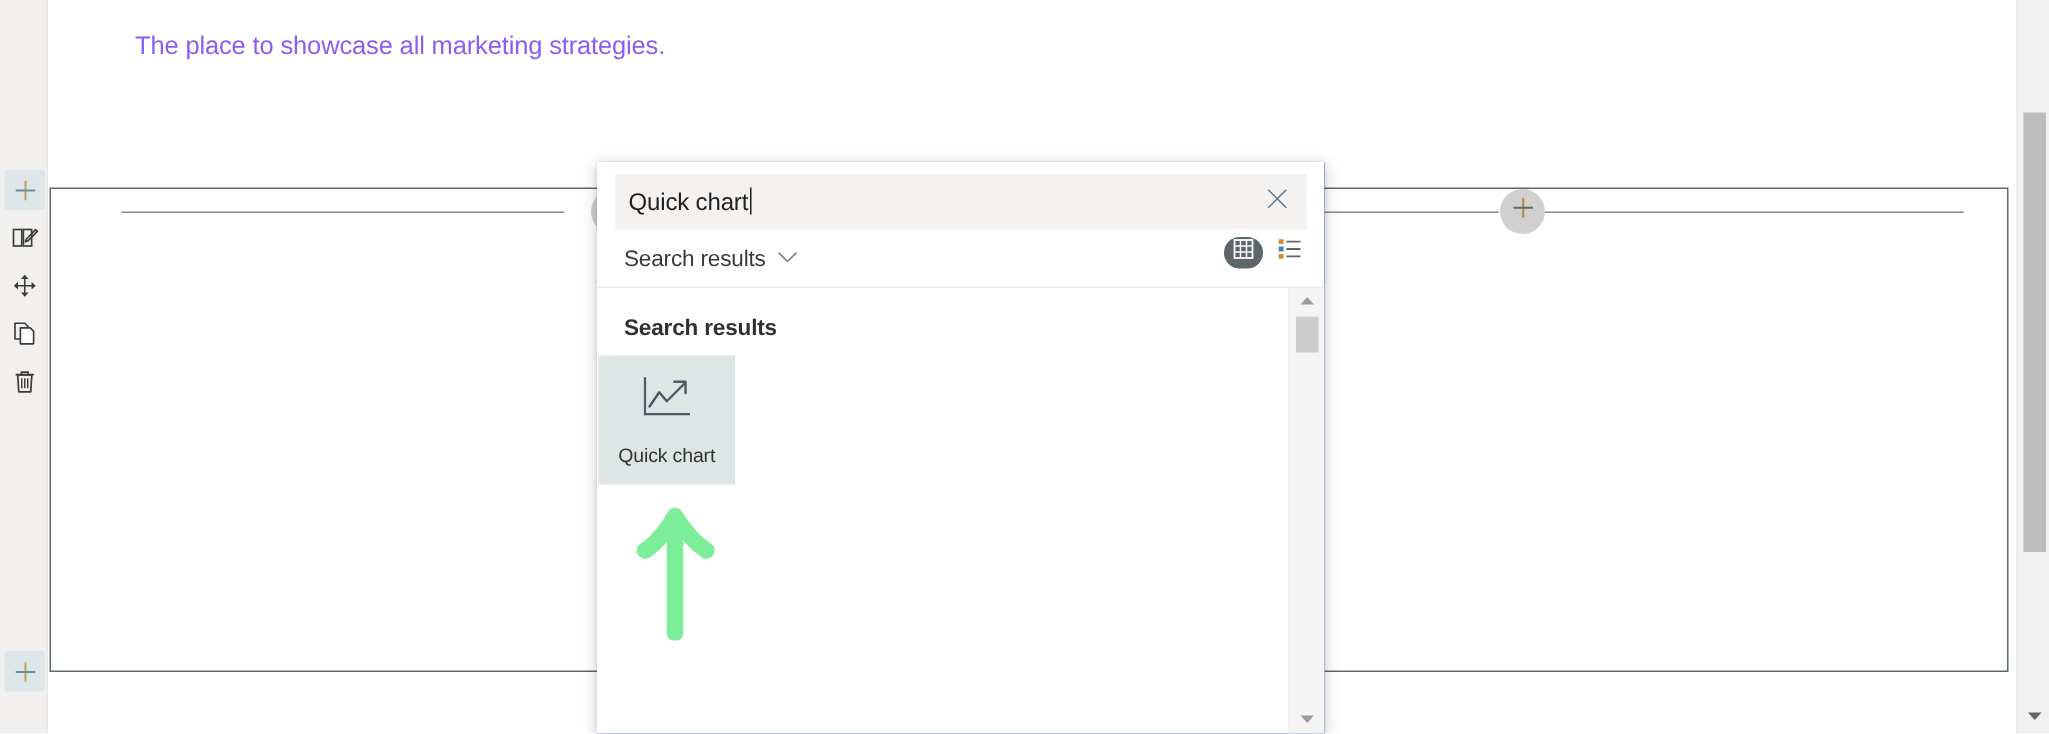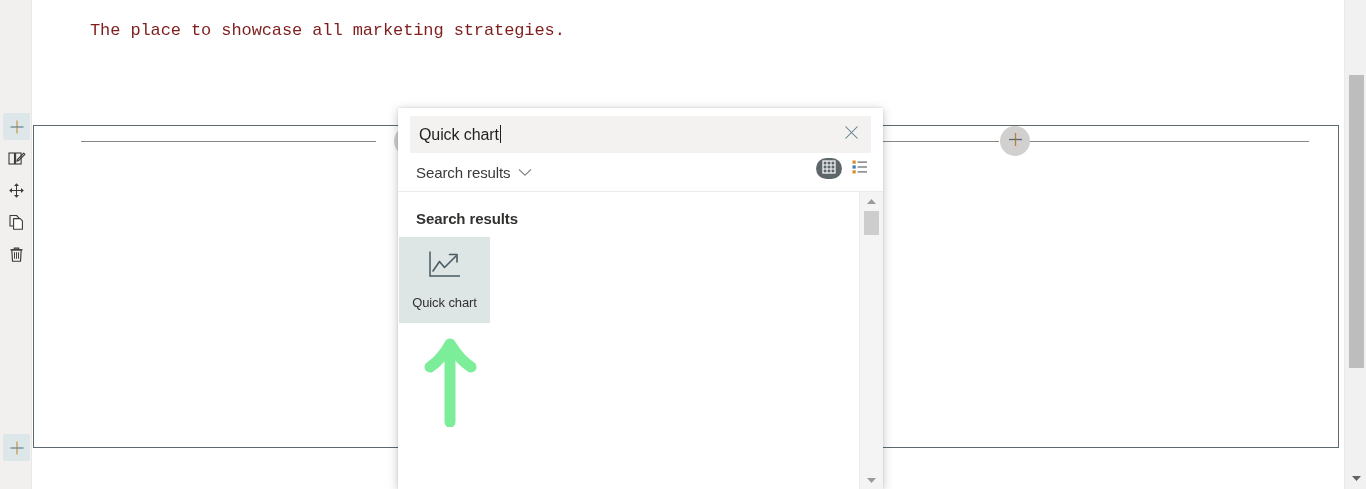--- a/index.html
+++ b/index.html
@@ -42,22 +42,22 @@
   .doc {
     position: absolute;
     left: 33px; top: 0;
     right: 22px; bottom: 0;
     background: #ffffff;
   }
   .para {
     position: absolute;
     left: 57px;
     font-size: 17px;
-    color: #7f1d1d;
-    font-family: Liberation Mono, monospace;
+    color: #8b5cf6;
+    font-family: Liberation Sans, sans-serif;
     letter-spacing: -0.1px;
     white-space: nowrap;
   }
   .para.p1 { top: 21px; }
   .para.p2 { top: 71px; }
 
   
   .card {
     position: absolute;
     left: 0px;

